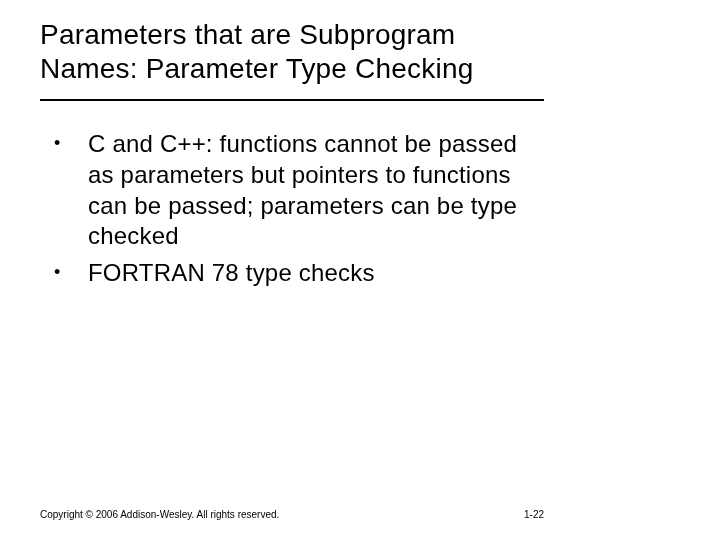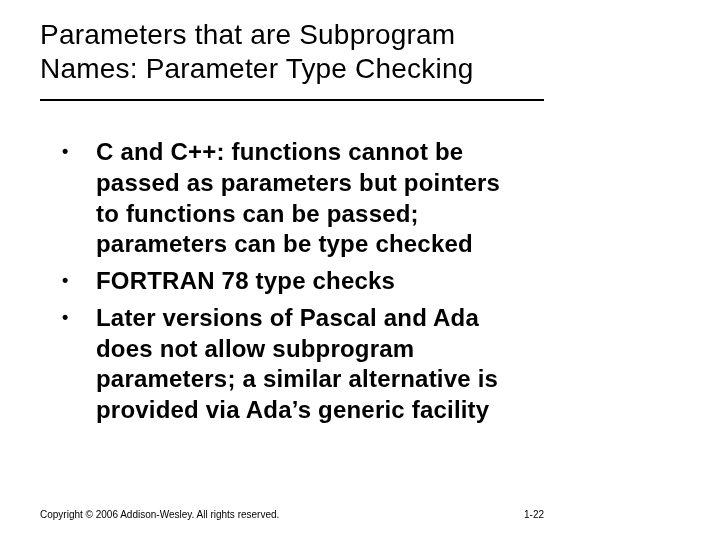--- a/index.html
+++ b/index.html
@@ -29,22 +29,21 @@
     margin: 6px 40px 0 40px;
     height: 0;
     border-top: 2.5px solid #000;
   }
   .body {
     padding: 28px 60px 0 50px;
   }
   .bullets {
     list-style: none;
     padding: 0;
-    margin: 8px;
-    font-weight: bold;
+    margin: 0;
   }
   .bullets > li {
     position: relative;
     padding-left: 38px;
     font-size: 24px;
     line-height: 1.28;
     margin-bottom: 6px;
     letter-spacing: 0.2px;
   }
   .bullets > li::before {
@@ -73,21 +72,20 @@
 
 <div class="slide">
 
   <div class="title">Parameters that are Subprogram Names: Parameter Type Checking</div>
   <div class="rule"></div>
 
   <div class="body">
     <ul class="bullets">
       <li>C and C++: functions cannot be passed as parameters but pointers to functions can be passed; parameters can be type checked</li>
       <li>FORTRAN 78 type checks</li>
-      <li>Later versions of Pascal and Ada does not allow subprogram parameters; a similar alternative is provided via Ada’s generic facility</li>
     </ul>
   </div>
 
   <div class="footer">
     <span>Copyright © 2006 Addison-Wesley. All rights reserved.</span>
     <span>1-22</span>
   </div>
 
 </div>
 

